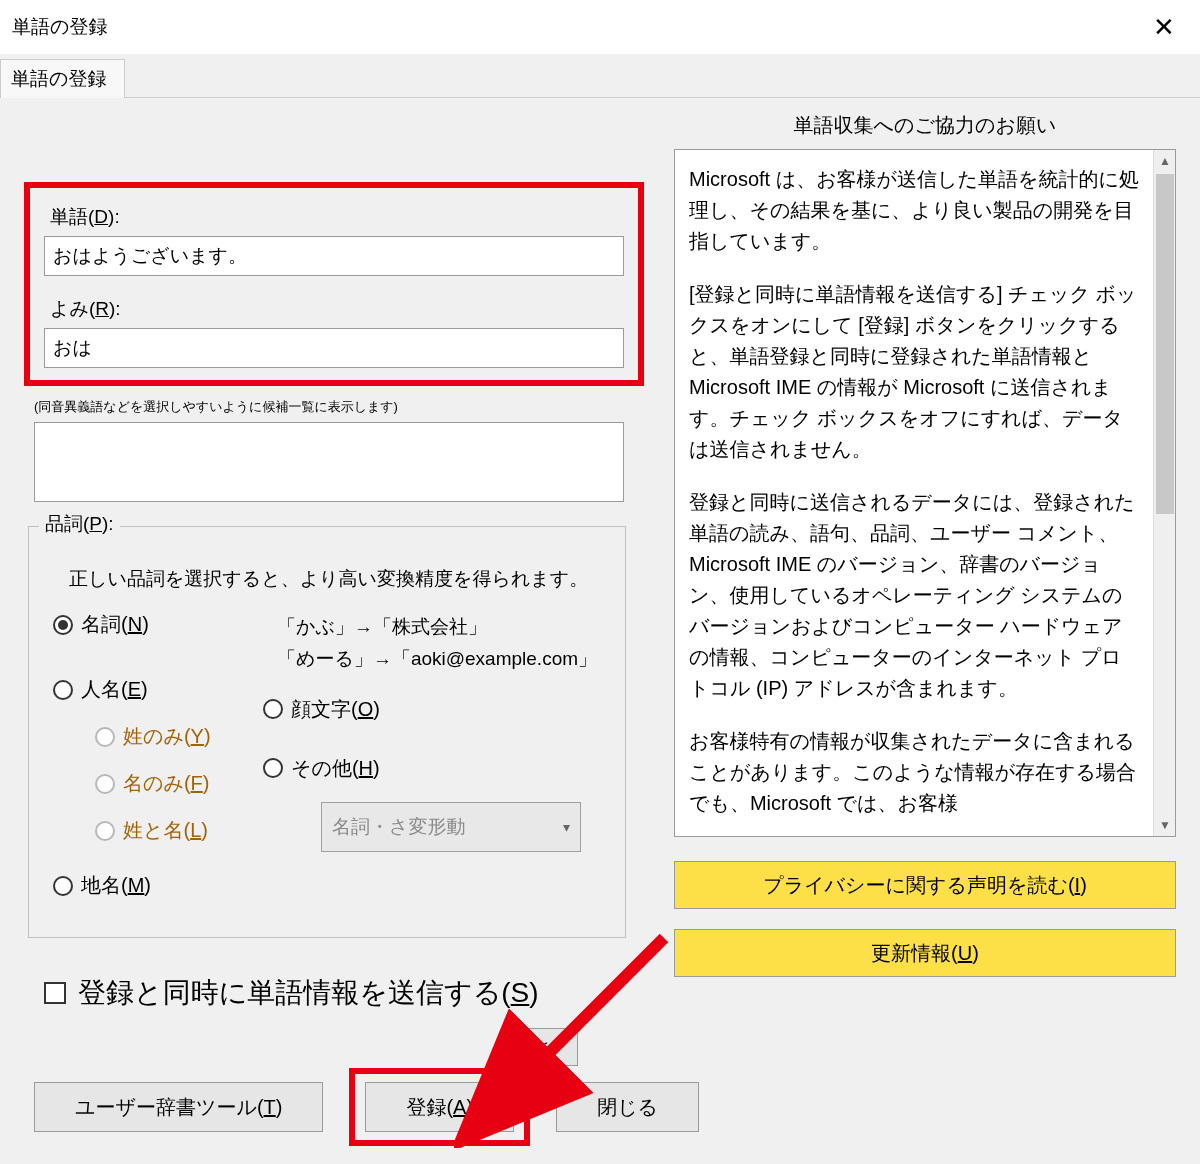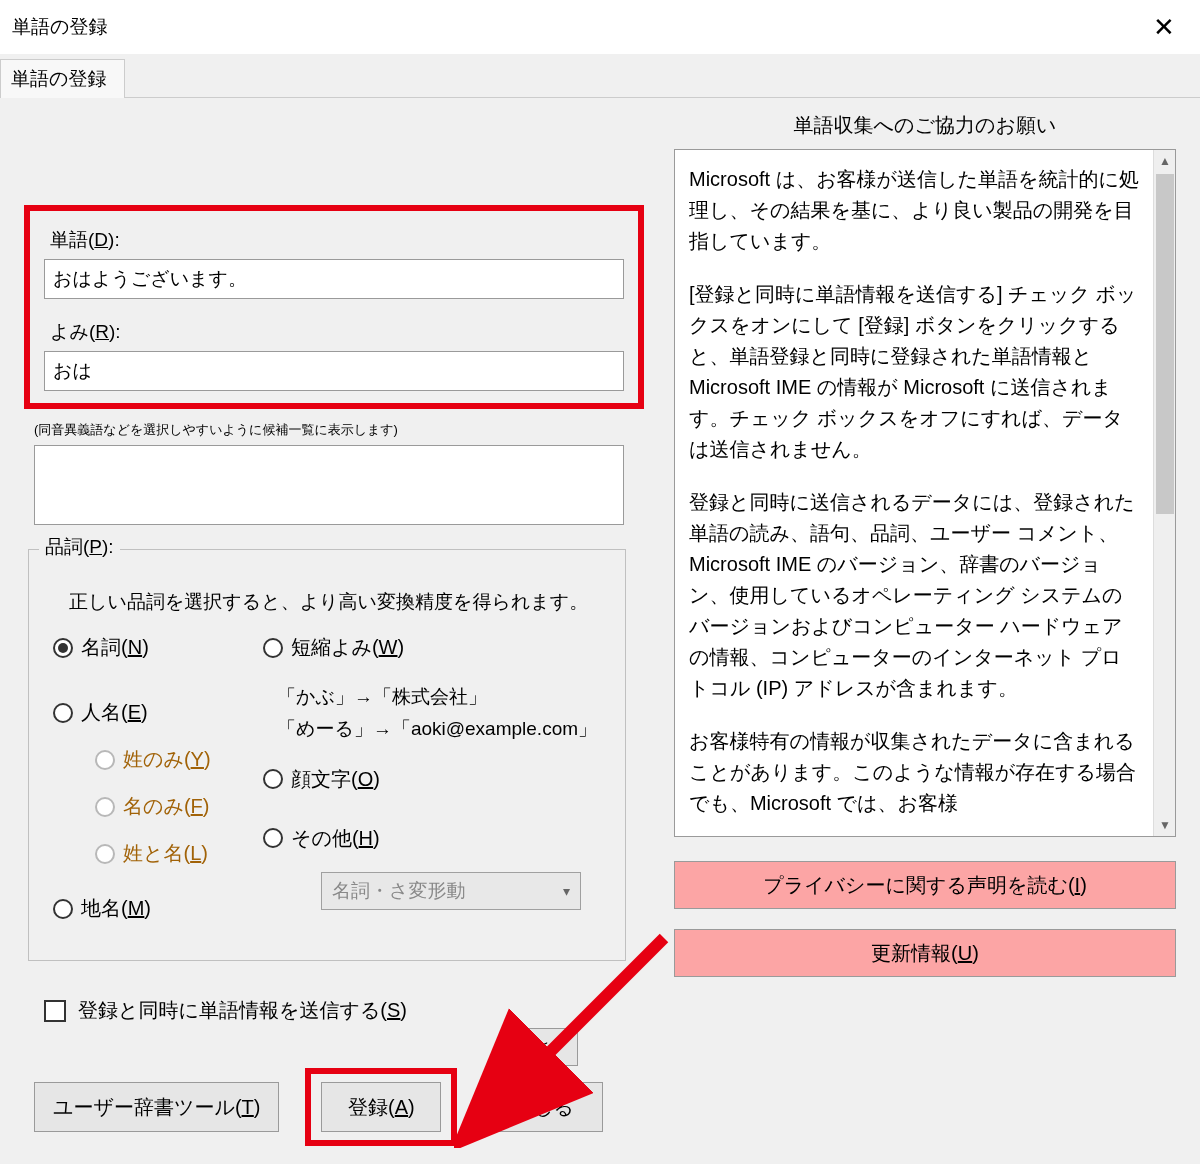--- a/index.html
+++ b/index.html
@@ -147,39 +147,39 @@
     width: 10px; height: 10px; border-radius: 50%;
     background: #333;
     top: 3px; left: 3px;
   }
   .sample-lines {
     margin: 0 0 20px 14px;
     line-height: 1.7;
   }
   .pos-select {
     width: 260px;
-    height: 38px;
+    height: 50px;
     border: 1px solid #a0a0a0;
     background: #e8e8e8;
     color: #888;
     padding: 4px 10px;
     font-size: 19px;
     display: flex;
     align-items: center;
     justify-content: space-between;
     margin-left: 58px;
     margin-top: 8px;
   }
   .pos-select .chev { color: #666; font-size: 14px; }
   .checkbox-row {
     display: flex;
     align-items: center;
     gap: 12px;
-    margin: 26px 0 0 20px;
-    font-size: 20px;
+    margin: 26px 0 12px 20px;
+    font-size: 28px;
   }
   .checkbox {
     width: 22px; height: 22px;
     border: 2px solid #333;
     background: #fff;
     flex: 0 0 auto;
   }
   .small-btn {
     position: absolute;
     left: 494px;
@@ -198,21 +198,21 @@
     align-items: center;
   }
   .btn {
     height: 50px;
     background: #e6e6e6;
     border: 1px solid #9a9a9a;
     font-size: 20px;
     display: inline-flex;
     align-items: center;
     justify-content: center;
-    padding: 0 18px;
+    padding: 0 40px;
     min-width: 120px;
   }
   .btn.big { min-width: 220px; }
   .red-btn-box {
     border: 6px solid #e60012;
     padding: 8px 10px;
     display: inline-flex;
   }
   .right-title {
     text-align: center;
@@ -248,21 +248,21 @@
   .scrollbar .up { top: 0; }
   .scrollbar .down { bottom: 0; }
   .scrollbar .thumb {
     position: absolute;
     left: 2px; width: 18px;
     top: 24px; height: 340px;
     background: #c8c8c8;
   }
   .right-btn {
     height: 48px;
-    background: #fca5a5;
+    background: #fde047;
     border: 1px solid #9a9a9a;
     font-size: 20px;
     display: flex;
     align-items: center;
     justify-content: center;
     margin-top: 24px;
   }
   u.ak { text-decoration: underline; }
   .arrow-svg {
     position: absolute;
@@ -331,24 +331,20 @@
               <span><span>姓と名(</span><u class="ak">L</u><span>)</span></span>
             </div>
             <div style="height:8px"></div>
             <div class="radio-row">
               <span class="radio"></span>
               <span><span>地名(</span><u class="ak">M</u><span>)</span></span>
             </div>
           </div>
 
           <div class="pos-col2">
-            <div class="radio-row">
-              <span class="radio"></span>
-              <span><span>短縮よみ(</span><u class="ak">W</u><span>)</span></span>
-            </div>
             <div class="sample-lines">
               <div>「かぶ」→「株式会社」</div>
               <div>「めーる」→「aoki@example.com」</div>
             </div>
             <div class="radio-row">
               <span class="radio"></span>
               <span><span>顔文字(</span><u class="ak">O</u><span>)</span></span>
             </div>
             <div style="height:12px"></div>
             <div class="radio-row">

